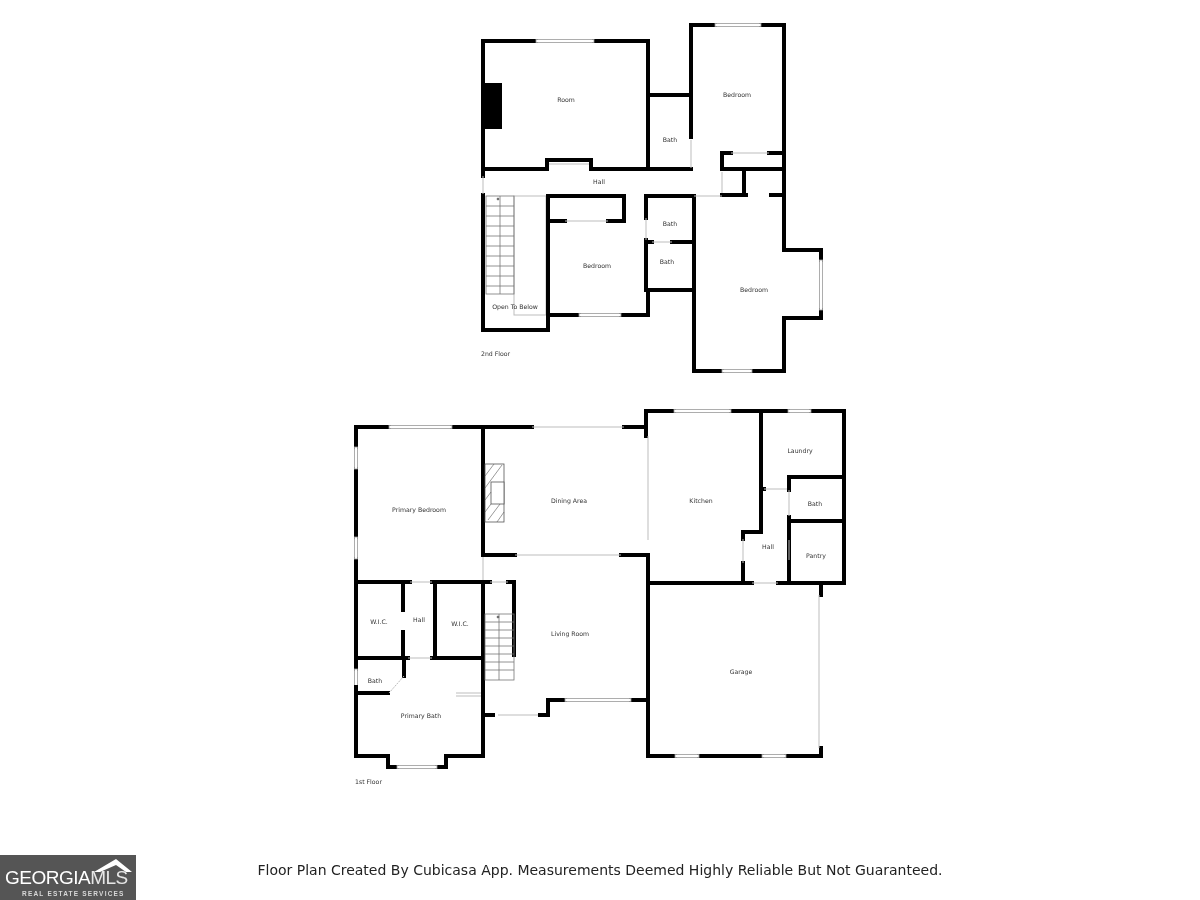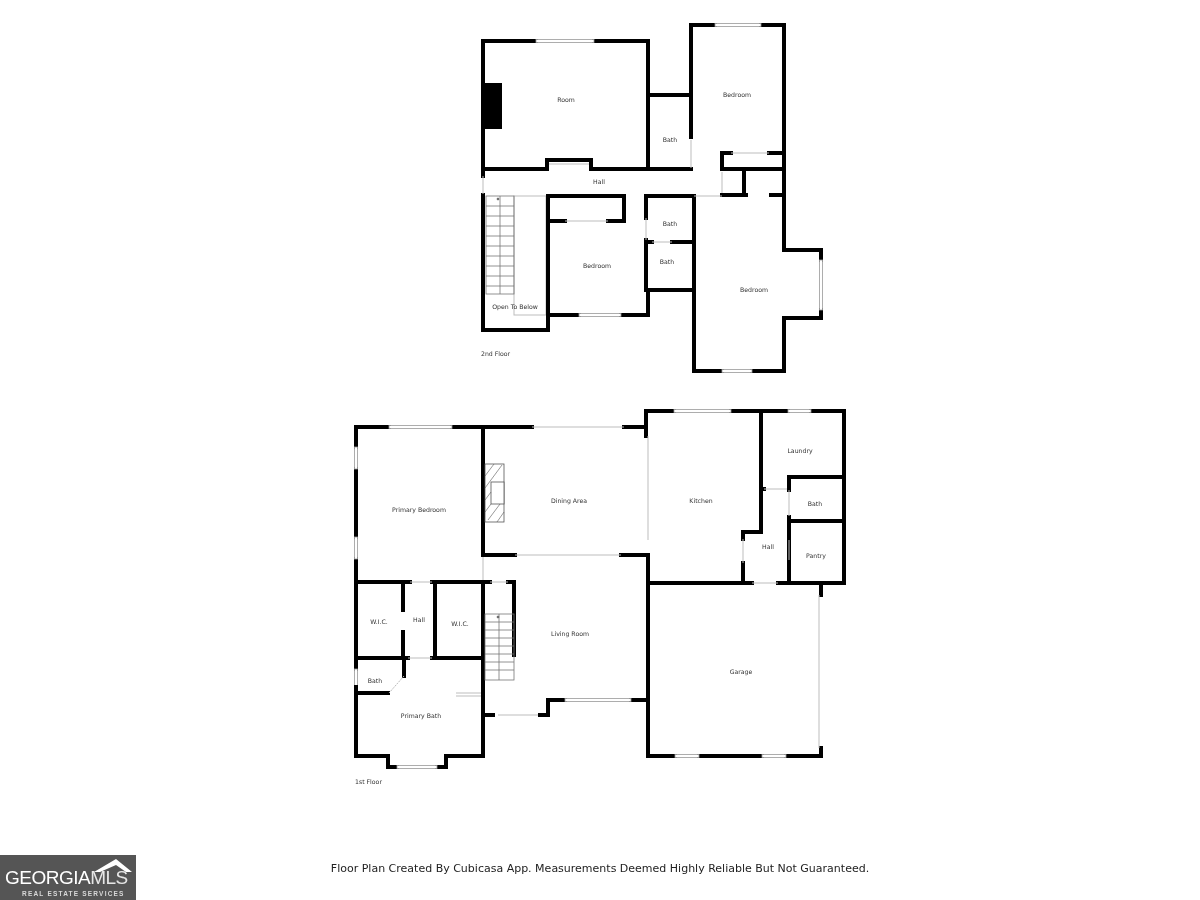--- a/index.html
+++ b/index.html
@@ -4,21 +4,21 @@
 <style>
   html, body { margin:0; padding:0; background:#ffffff; }
   body { width:1200px; height:900px; position:relative; overflow:hidden; font-family:"Liberation Sans", sans-serif; }
   #plan { position:absolute; left:0; top:0; width:1200px; height:900px; }
   .lbl { font-family:"DejaVu Sans", sans-serif; font-size:6.2px; fill:#333333; }
   .floor-lbl { font-family:"DejaVu Sans", sans-serif; font-size:6.2px; fill:#333333; }
   .wall { stroke:#000000; stroke-width:4; fill:none; stroke-linecap:square; }
   .thin { stroke:#bdbdbd; stroke-width:1; fill:none; }
   .win { fill:#ffffff; stroke:#9a9a9a; stroke-width:0.8; }
   .stair { stroke:#777777; stroke-width:0.8; fill:none; }
-  .footer { position:absolute; left:0; width:1200px; top:862px; text-align:center; font-family:"DejaVu Sans", sans-serif; font-size:11px; color:#222222; }
+  .footer { position:absolute; left:0; width:1200px; top:862px; text-align:center; font-family:"DejaVu Sans", sans-serif; font-size:14px; color:#222222; }
   .footer span { position:relative; left:0; }
   .logo { position:absolute; left:0; top:855px; width:136px; height:52px; background:#555555; }
   .logo-main { position:absolute; left:5px; top:12px; font-family:"Liberation Sans", sans-serif; font-size:19px; color:#ffffff; letter-spacing:-0.5px; }
   .logo-main .thin-part { font-weight:normal; color:#e6e6e6; }
   .logo-sub { position:absolute; left:22px; top:35px; font-family:"Liberation Sans", sans-serif; font-size:6.5px; font-weight:bold; color:#d8d8d8; letter-spacing:1.2px; }
   .logo-roof { position:absolute; left:92px; top:2px; }
 </style>
 </head>
 <body>
 

